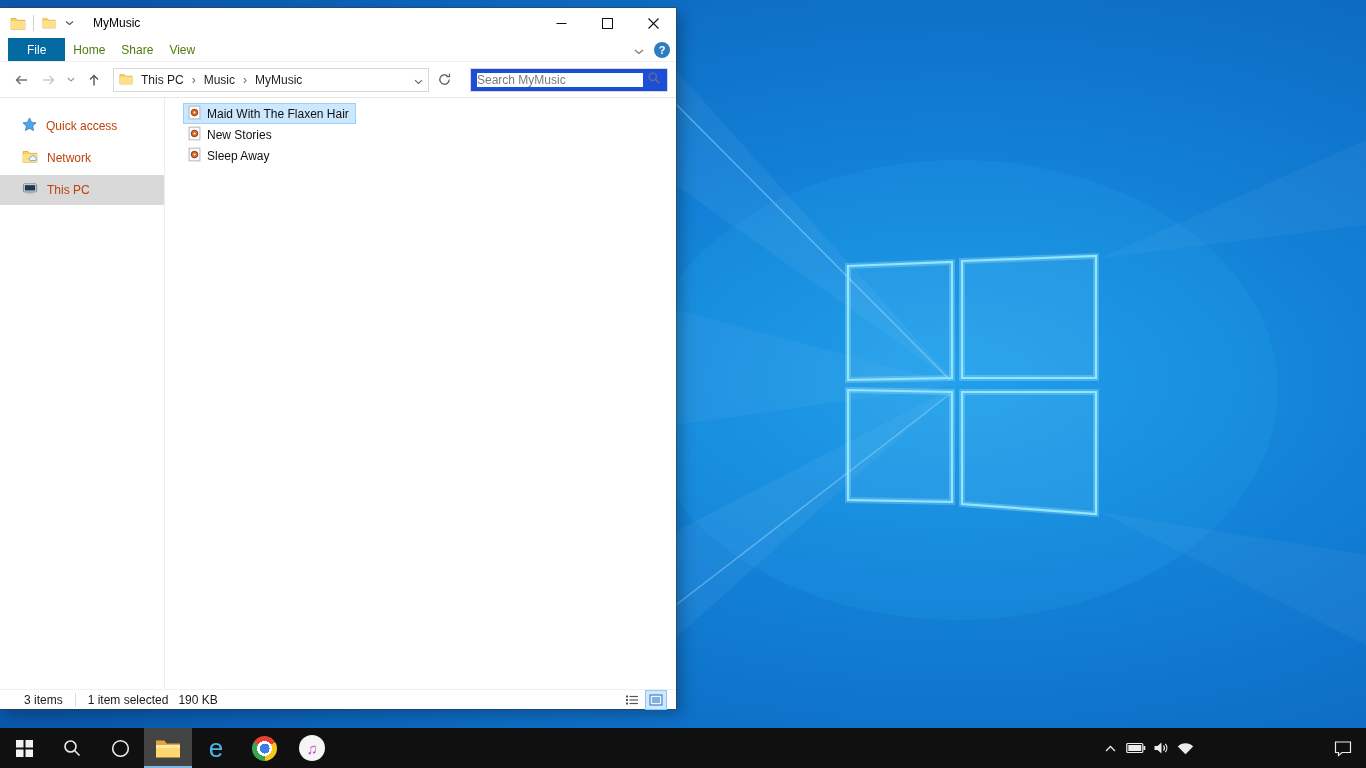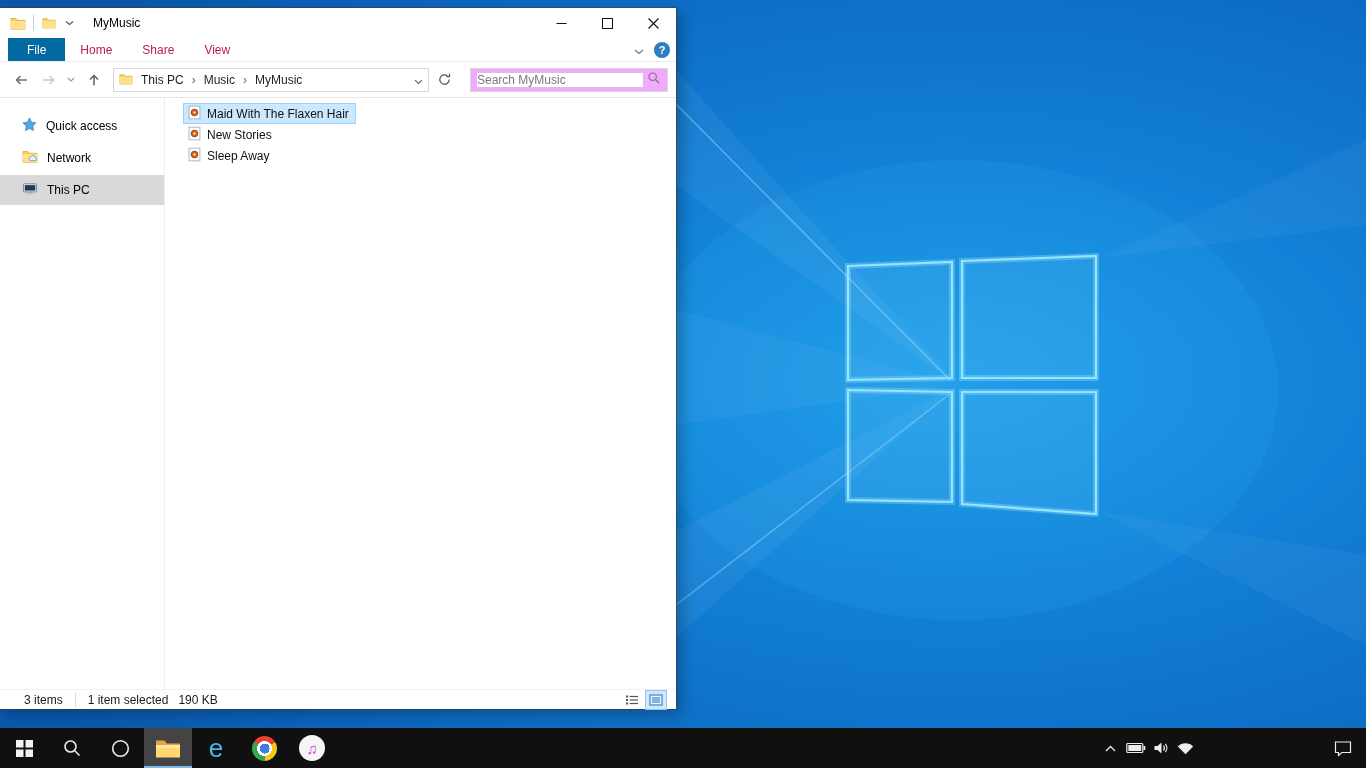--- a/index.html
+++ b/index.html
@@ -14,45 +14,45 @@
             display:flex; flex-direction:column; }
   .titlebar { height:30px; display:flex; align-items:center; padding-left:8px; flex:none; }
   .ticon { display:flex; align-items:center; justify-content:center; width:20px; height:22px; }
   .tdiv { width:1px; height:16px; background:#cfcfcf; margin:0 5px; }
   .title { font-size:12px; color:#000; margin-left:14px; }
   .wc { margin-left:auto; display:flex; height:30px; }
   .wc-btn { width:46px; height:30px; display:flex; align-items:center; justify-content:center; cursor:default; }
 
   .tabsrow { height:24px; display:flex; align-items:stretch; padding-left:8px; position:relative;
              border-bottom:1px solid #eeeeee; flex:none; }
-  .tab { display:flex; align-items:center; padding:0 15px; font-size:12px; color:#be185d; }
+  .tab { display:flex; align-items:center; padding:0 8px; font-size:12px; color:#4d7c0f; }
   .tab.file { background:#0369a1; color:#fff; padding:0 19px; }
   .ribbon-right { position:absolute; right:6px; top:0; height:24px; display:flex; align-items:center; gap:10px; }
   .help-badge { width:16px; height:16px; border-radius:50%; background:#2d7dc1; color:#fff;
                 font-size:11px; font-weight:bold; display:flex; align-items:center; justify-content:center; }
 
   .navbar { height:36px; display:flex; align-items:center; padding:0 8px; gap:3px;
             border-bottom:1px solid #e6e6e6; flex:none; }
   .nav-btn { width:25px; height:25px; display:flex; align-items:center; justify-content:center; }
   .nav-btn.small { width:14px; }
   .addressbox { width:316px; height:24px; border:1px solid #d9d9d9; background:#fff;
                 display:flex; align-items:center; padding:0 5px; gap:5px; margin-left:4px; }
   .crumb { font-size:12px; color:#1f1f1f; padding:0 3px; white-space:nowrap; }
   .crumb-sep { font-size:12px; color:#666; }
   .addr-spacer { flex:1; }
-  .searchbox { flex:1; height:24px; border:1px solid #d9d9d9; background:#f0abfc; margin-left:10px;
+  .searchbox { flex:1; height:24px; border:1px solid #d9d9d9; background:#1d4ed8; margin-left:10px;
                display:flex; align-items:center; padding:0 6px; gap:4px; }
   .searchbox input { flex:1; border:none; outline:none; font-size:12px; color:#444;
                      font-family:"Liberation Sans", sans-serif; }
   .searchbox input::placeholder { color:#7a7a7a; }
 
   .winbody { flex:1; display:flex; min-height:0; }
   .sidebar { width:165px; flex:none; padding-top:13px; border-right:1px solid #ededed; }
   .side-item { height:30px; margin-bottom:2px; display:flex; align-items:center;
-               padding-left:22px; gap:9px; font-size:12px; color:#000000; cursor:default; }
+               padding-left:22px; gap:9px; font-size:12px; color:#c2410c; cursor:default; }
   .side-item.sel { background:#d9d9d9; }
   .content { flex:1; padding:5px 0 0 18px;text-align:center; }
   .file-row { display:flex; align-items:center; gap:5px; height:21px; width:max-content;
               padding:0 6px 0 3px; border:1px solid transparent; font-size:12px; color:#111; cursor:default; }
   .file-row.sel { background:#cce8ff; border-color:#99d1ff; }
 
   .statusbar { height:20px; flex:none; display:flex; align-items:center;
                padding:0 10px 0 24px; font-size:12px; color:#1a1a1a; border-top:1px solid #f0f0f0; }
   .st-div { width:1px; height:14px; background:#dcdcdc; margin:0 12px; }
   .st-size { margin-left:10px;text-align:right; }

